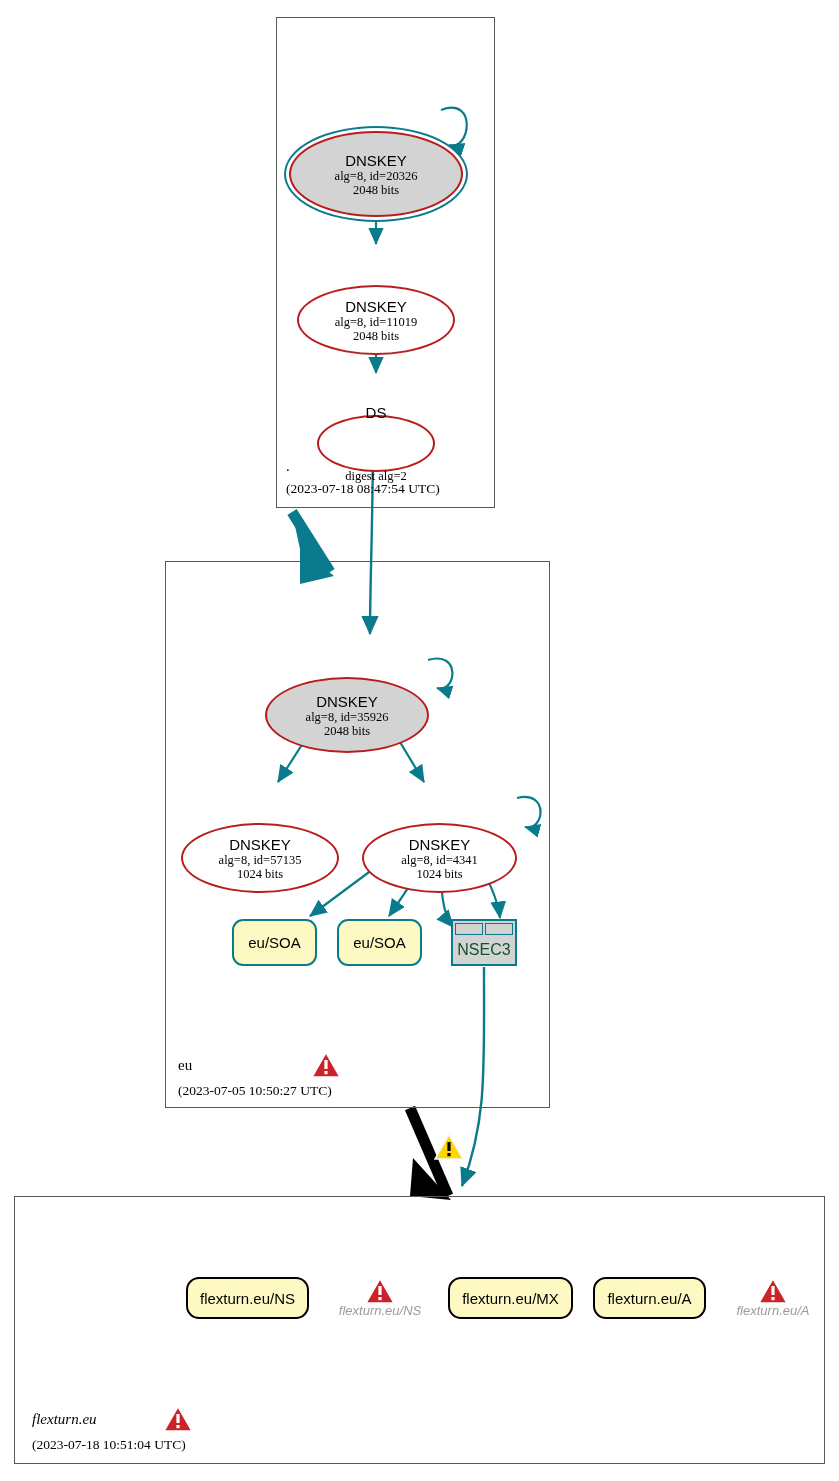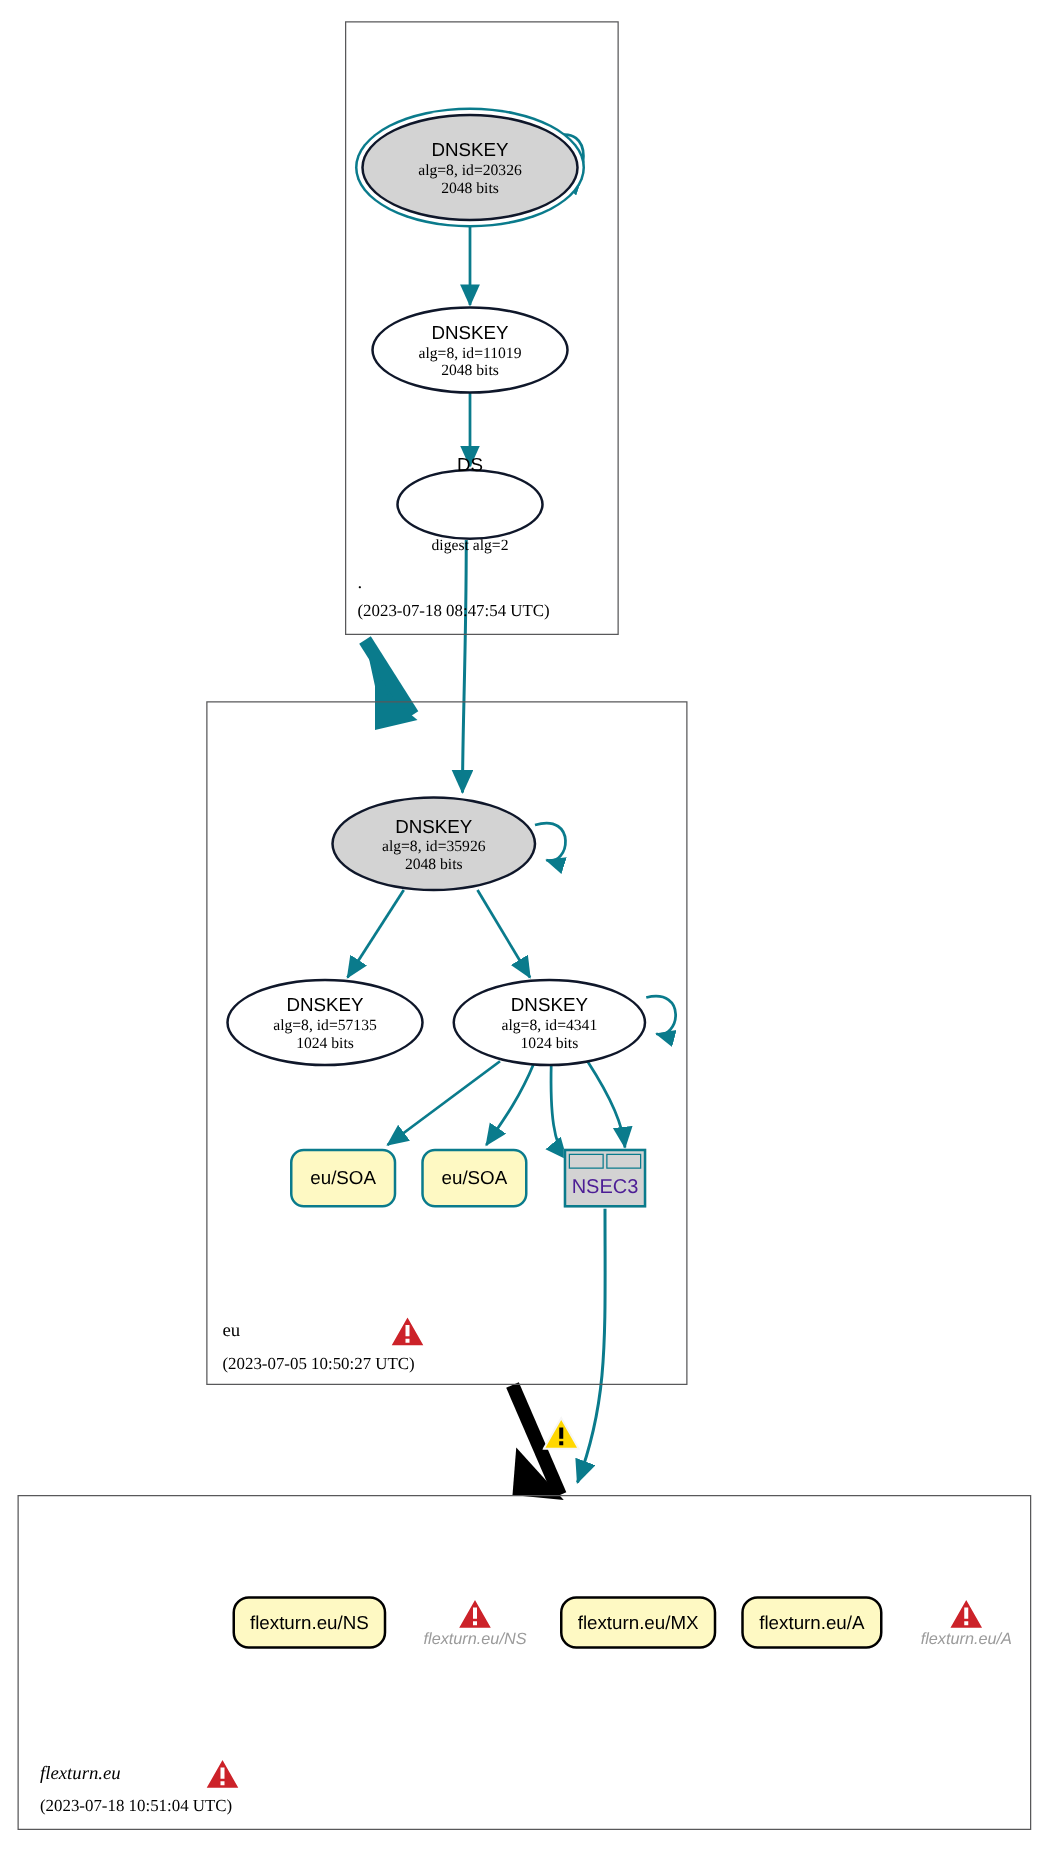--- a/index.html
+++ b/index.html
@@ -47,23 +47,24 @@
     position: absolute;
     box-sizing: border-box;
     display: flex;
     flex-direction: column;
     align-items: center;
     justify-content: center;
     text-align: center;
     color: #000000;
   }
   .ellipse {
-    border: 2px solid #0f172a;
+    border: 2px solid #b91c1c;
     border-radius: 50%;
     background: #ffffff;
+    margin-top: 40px;
   }
   .ellipse.filled {
     background: #d3d3d3;
   }
   .ellipse.sep {
     box-shadow: 0 0 0 3px #ffffff, 0 0 0 5px #0a7b8c;
   }
   .node .t1 {
     font-family: "Liberation Sans", sans-serif;
     font-size: 15px;
@@ -105,21 +106,21 @@
     background: #d3d3d3;
     box-sizing: border-box;
   }
   .nsec-label {
     flex: 1;
     display: flex;
     align-items: center;
     justify-content: center;
     font-family: "Liberation Sans", sans-serif;
     font-size: 16px;
-    color: #4c1d95;
+    color: #14532d;
     margin-top: 2px;
   }
   .warn {
     position: absolute;
   }
   .errlabel {
     position: absolute;
     font-family: "Liberation Sans", sans-serif;
     font-style: italic;
     font-size: 13px;

